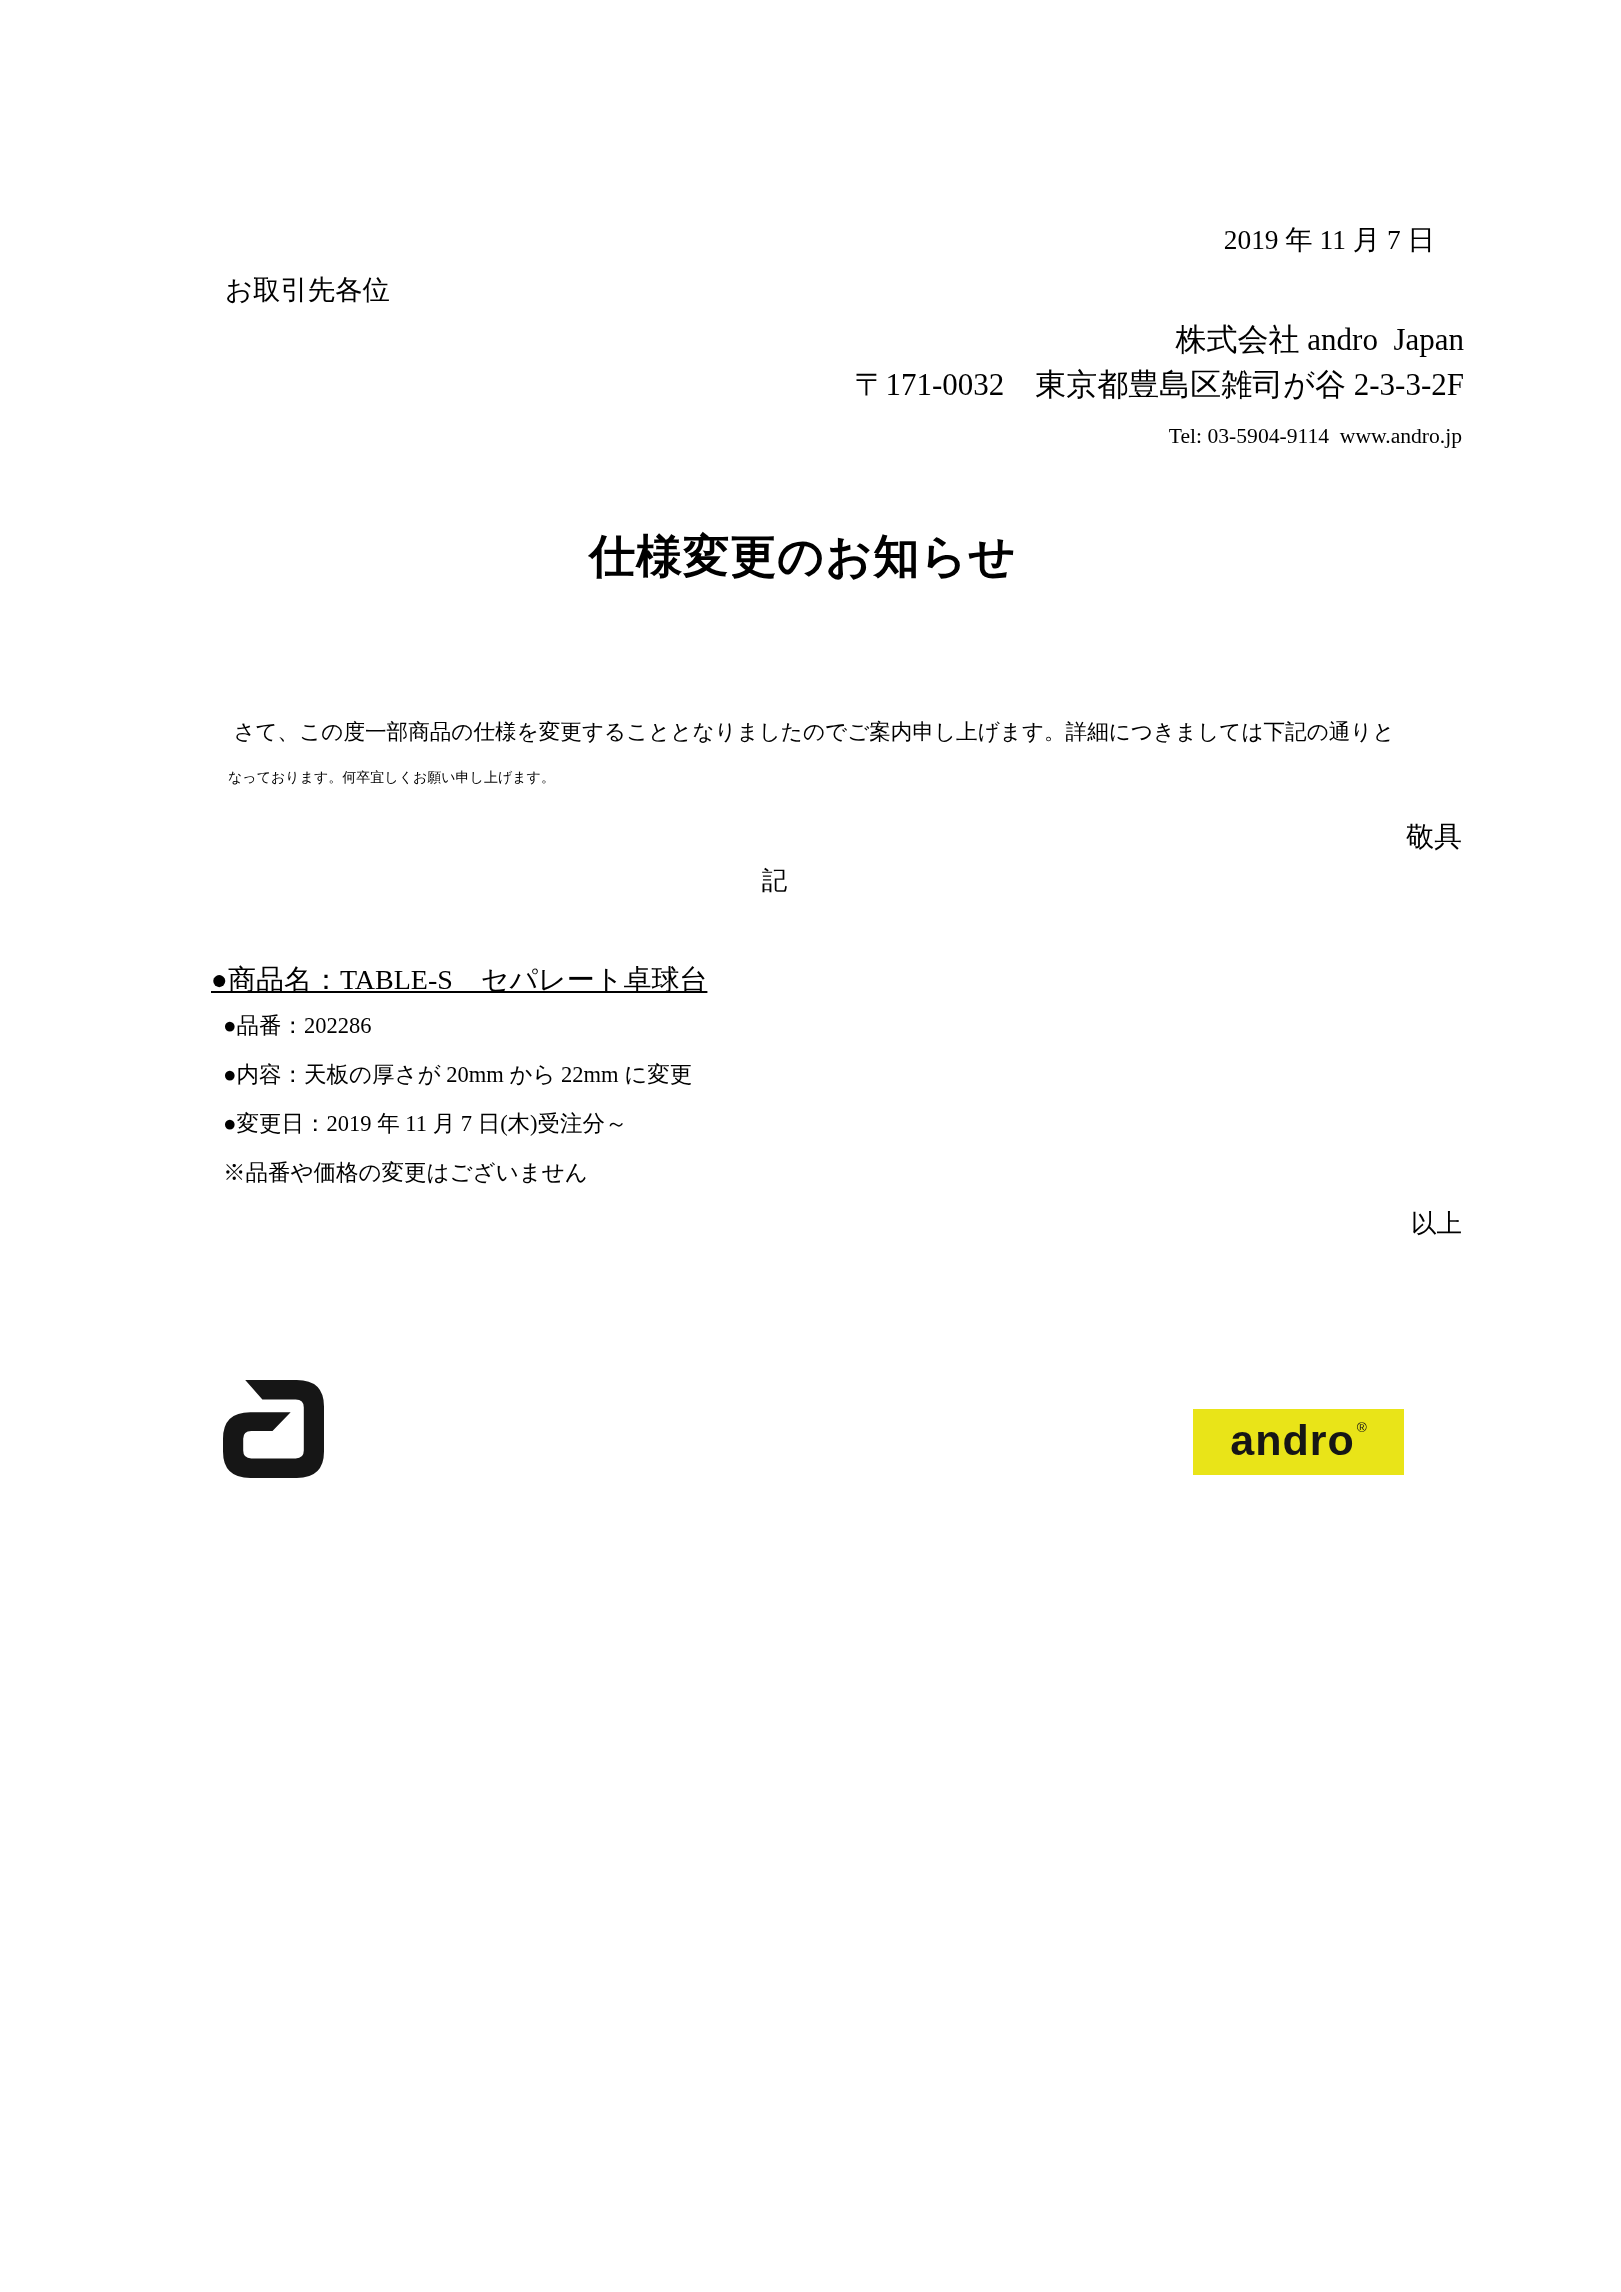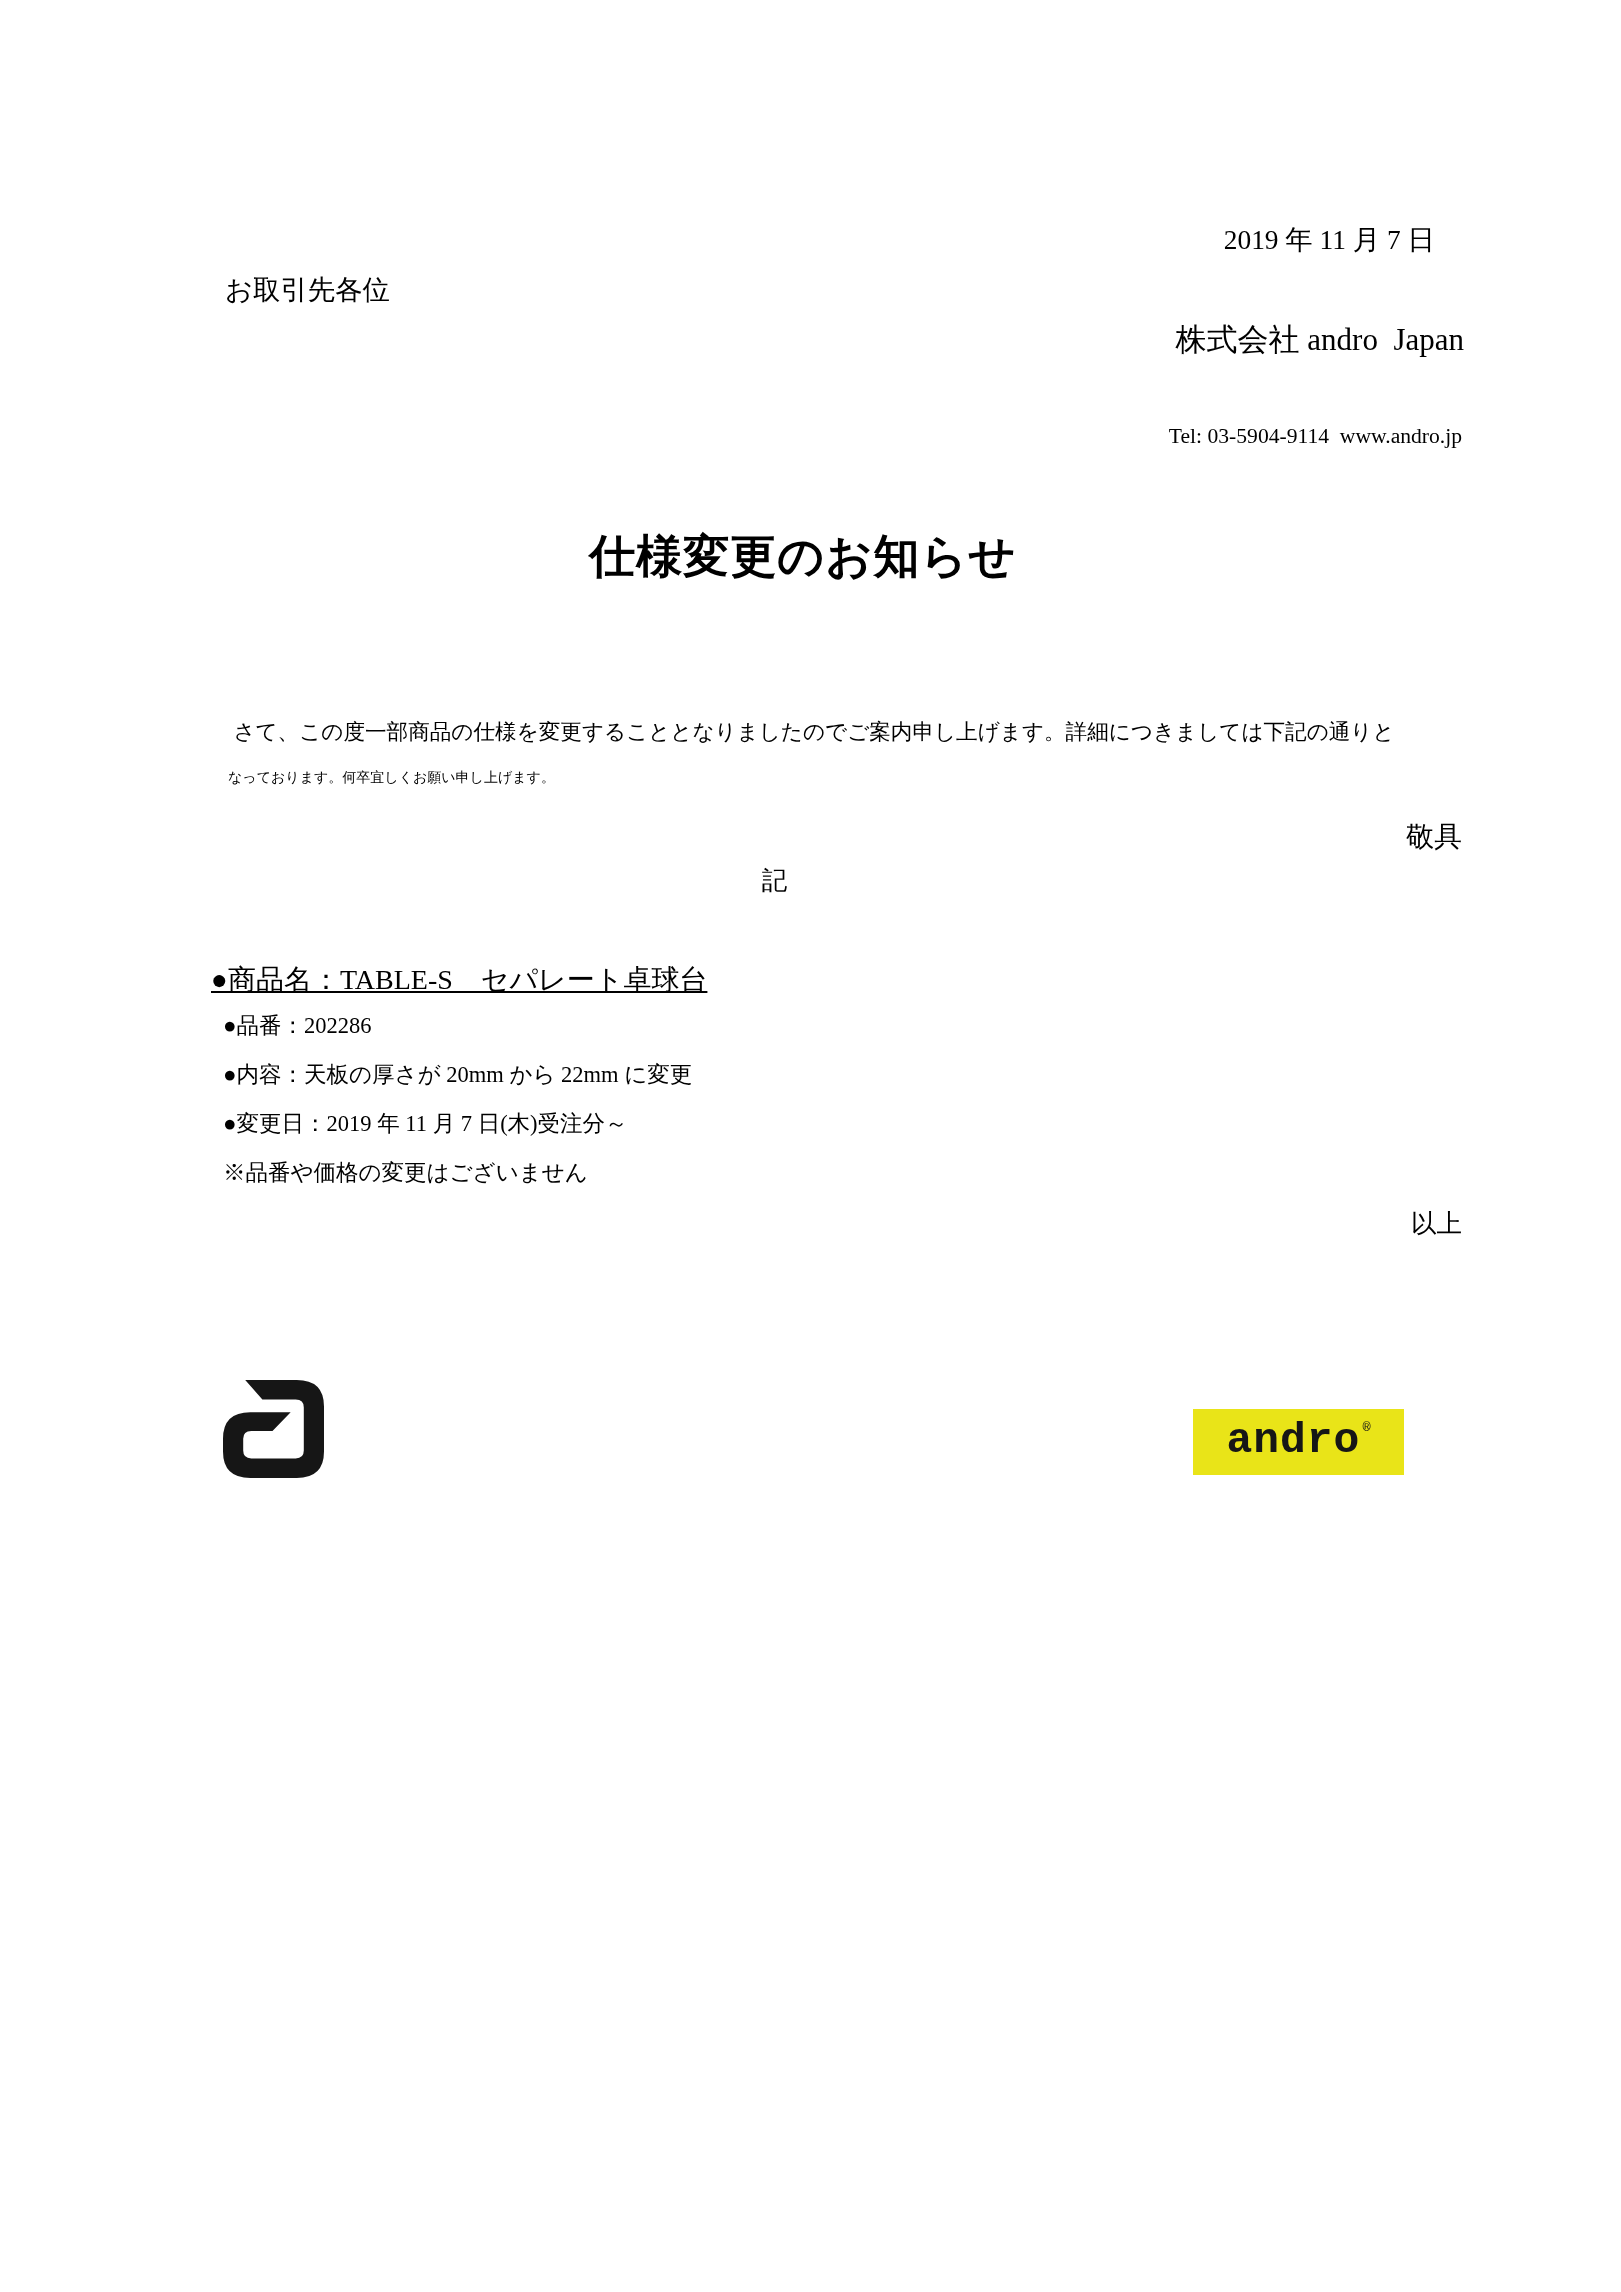--- a/index.html
+++ b/index.html
@@ -55,21 +55,21 @@
     width: 101px; height: 98px;
   }
   .wordmark {
     position: absolute;
     left: 1193px; top: 1409px;
     width: 211px; height: 66px;
     background: #e9e418;
     display: flex;
     align-items: center;
     justify-content: center;
-    font-family: Liberation Mono, monospace;
+    font-family: Liberation Sans, sans-serif;
   }
   .wordmark .brand-text {
     font-size: 43px;
     font-weight: 700;
     color: #161616;
     letter-spacing: 1px;
     line-height: 1;
     padding-bottom: 3.9px;
   }
   .wordmark .reg {
@@ -85,20 +85,21 @@
 </head>
 <body>
 
 <div class="page">
 
   <div class="t date-line">2019 年 11 月 7 日</div>
 
   <div class="t recipient">お取引先各位</div>
 
   <div class="t sender-company">株式会社 andro  Japan</div>
+  <div class="t sender-address">〒171-0032　東京都豊島区雑司が谷 2-3-3-2F</div>
   <div class="t sender-contact">Tel: 03-5904-9114  www.andro.jp</div>
 
   <div class="t doc-title">仕様変更のお知らせ</div>
 
   <div class="t body-line-2"> さて、この度一部商品の仕様を変更することとなりましたのでご案内申し上げます。詳細につきましては下記の通りと</div>
   <div class="t body-line-3">なっております。何卒宜しくお願い申し上げます。</div>
 
   <div class="t closing">敬具</div>
   <div class="t record-marker">記</div>
 

